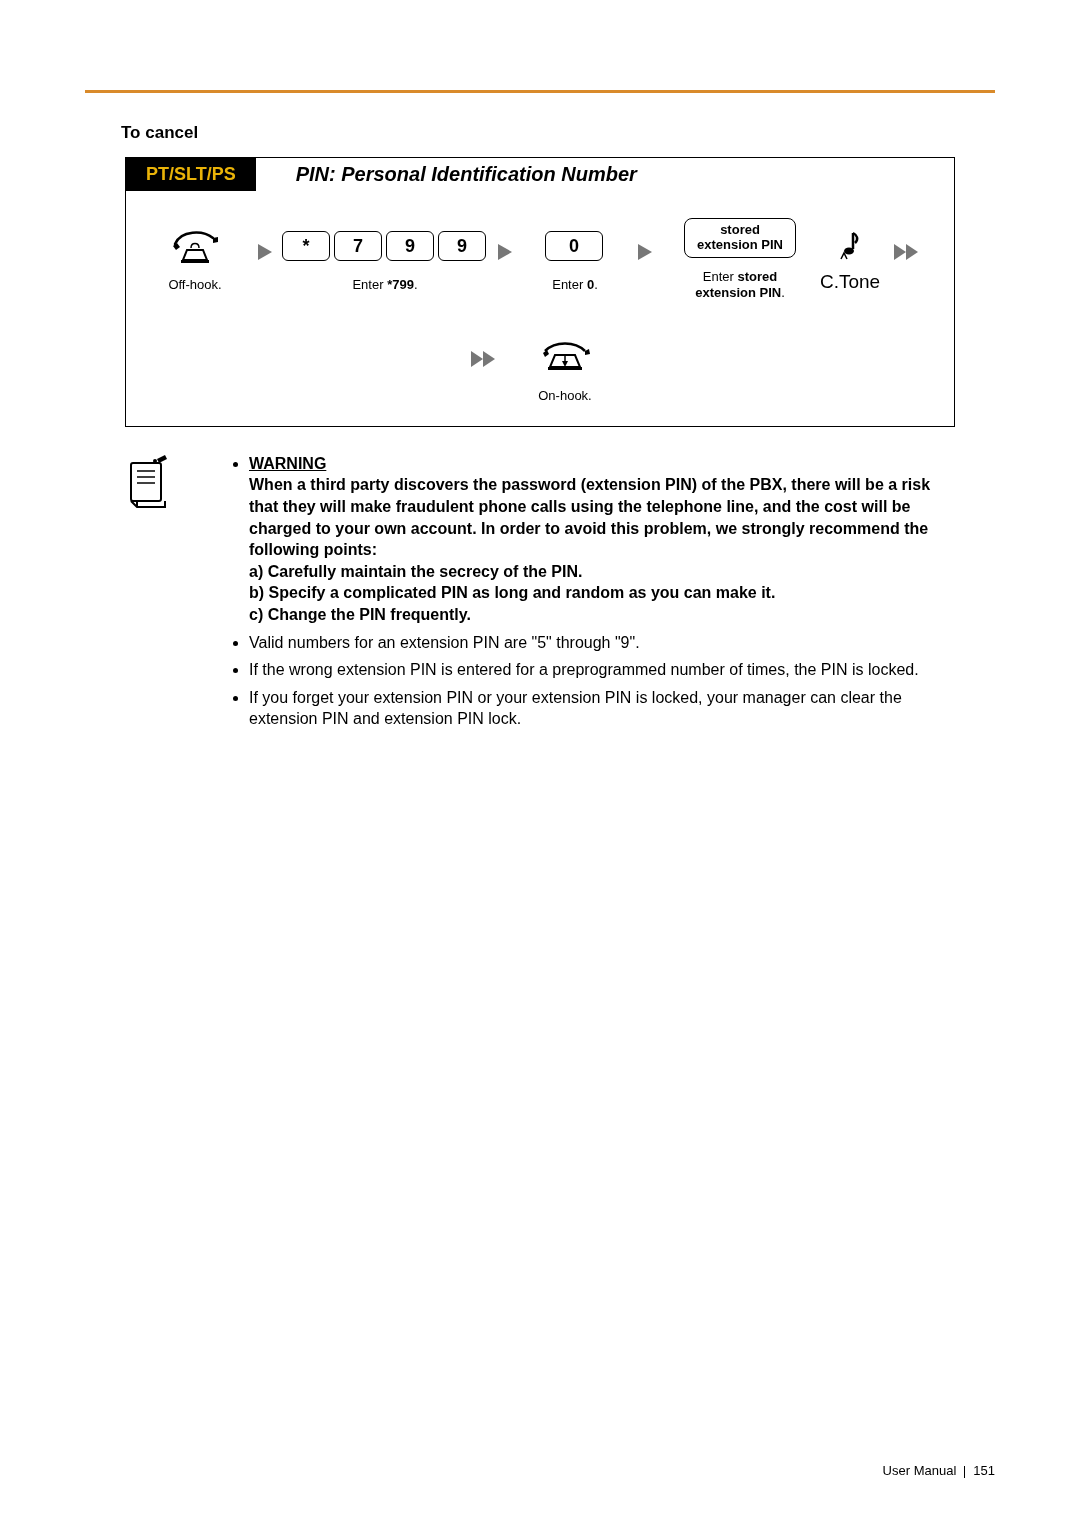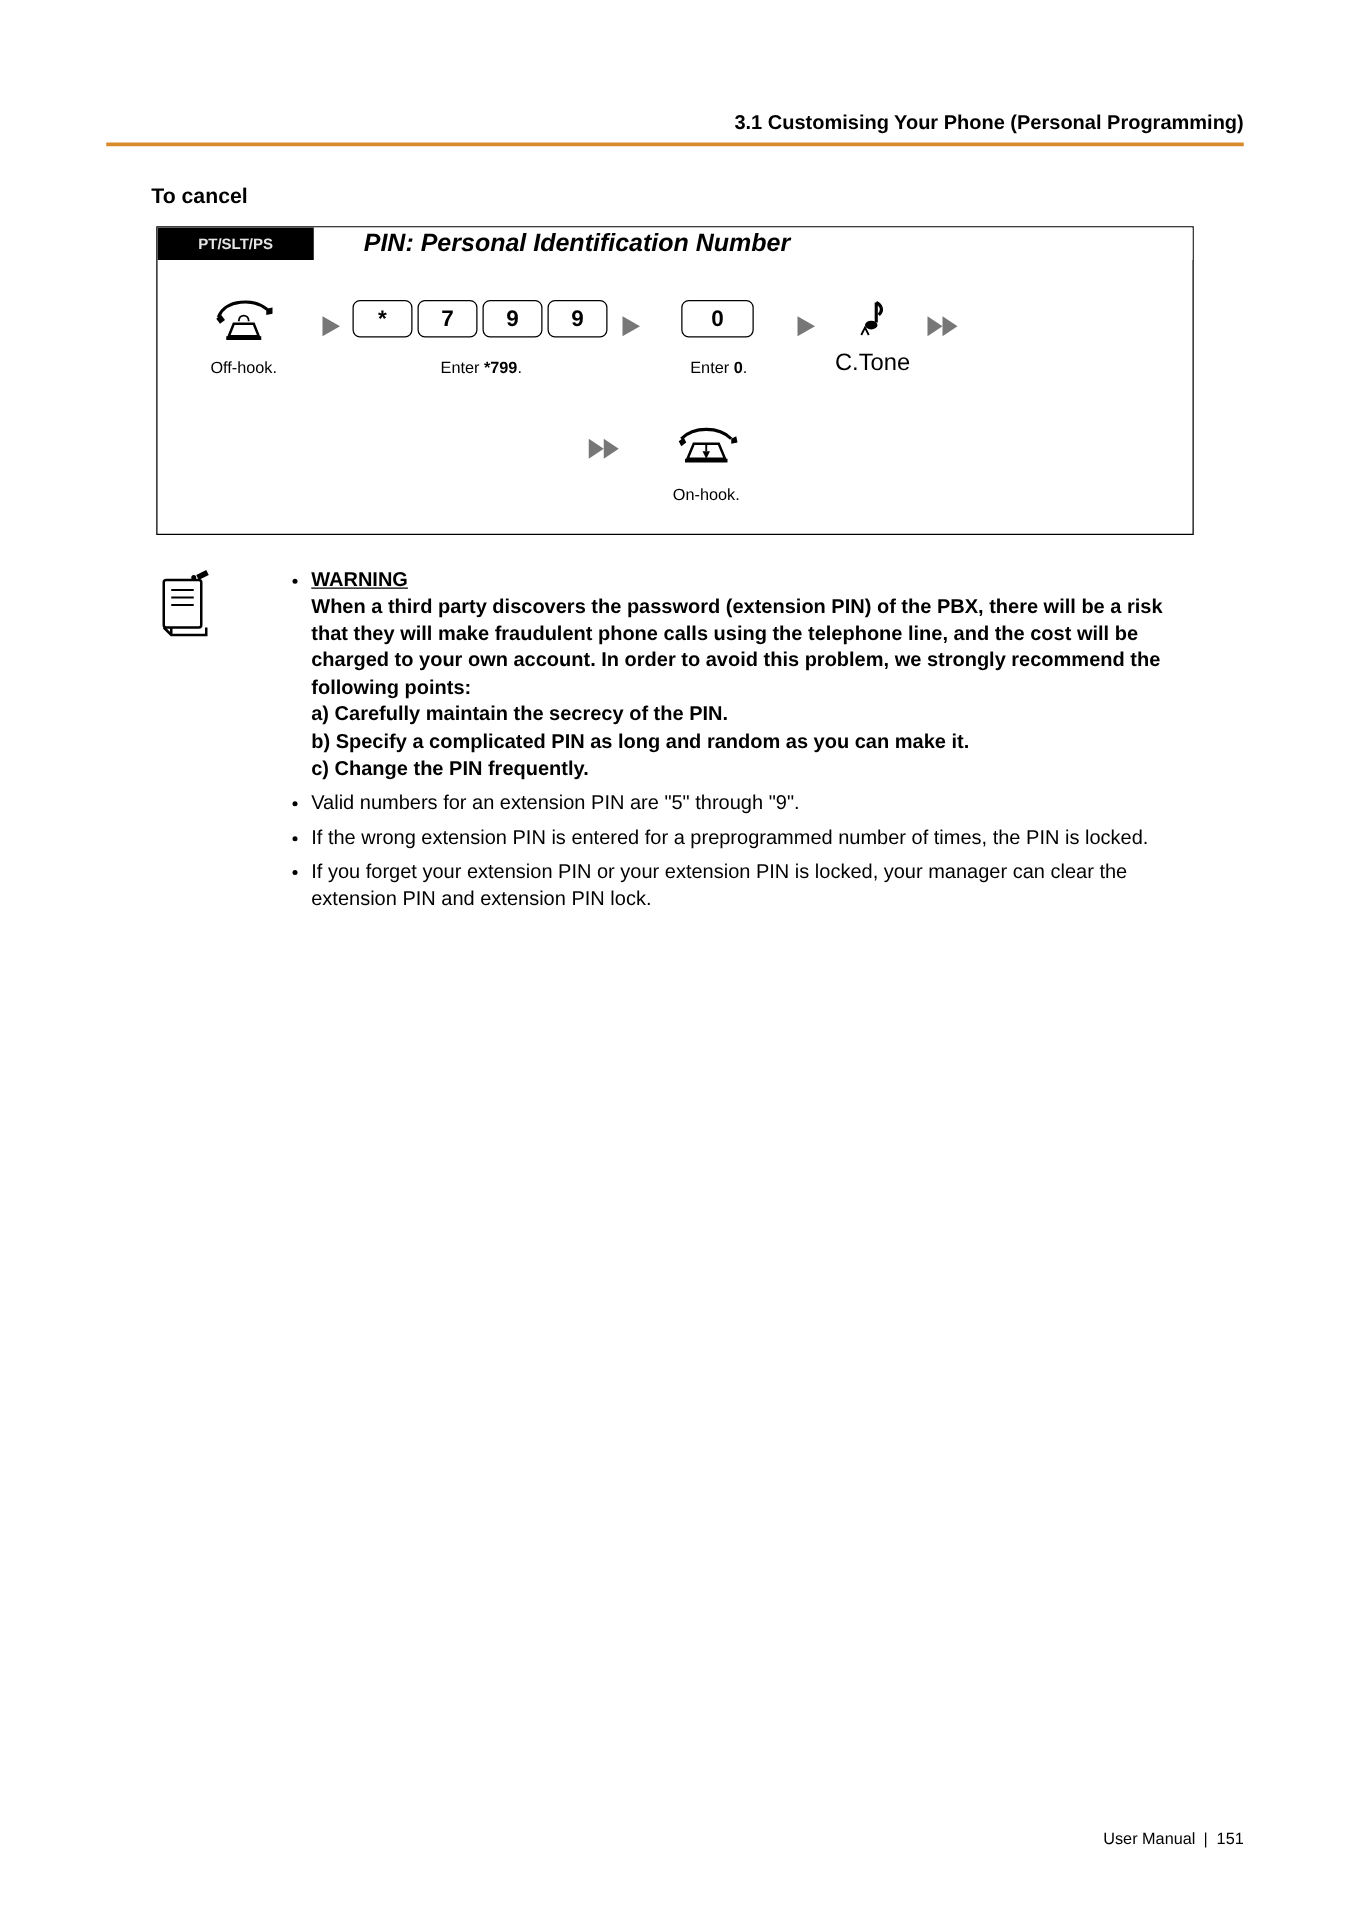--- a/index.html
+++ b/index.html
@@ -42,23 +42,23 @@
     width: 830px;
     box-sizing: border-box;
   }
   .flow-header {
     display: flex;
     align-items: center;
     background: #fff;
   }
   .badge {
     background: #000;
-    color: #e5e5e5;
+    color: #eab308;
     font-weight: bold;
-    font-size: 12px;
+    font-size: 18px;
     text-align: center;
     padding: 6px 20px;
     min-width: 125px;
     box-sizing: border-box;
   }
   .badge-note {
     font-style: italic;
     font-weight: bold;
     font-size: 20px;
     margin-left: 40px;
@@ -156,21 +156,20 @@
     height:12px;
     margin: 0 8px;
     vertical-align:middle;
   }
   svg { display:block; }
 </style>
 </head>
 <body>
 
 <div class="page">
-  <div class="header-line">3.1 Customising Your Phone (Personal Programming)</div>
   <div class="orange-rule"></div>
 
   <div class="section-title">To cancel</div>
 
   <div class="flow-box">
     <div class="flow-header">
       <div class="badge">PT/SLT/PS</div>
       <div class="badge-note">PIN: Personal Identification Number</div>
     </div>
     <div class="flow-body">
@@ -222,20 +221,32 @@
             <span>Enter </span><b>0</b><span>.</span>
           </div>
         </div>
 
         <div class="arrow">
           <svg width="18" height="20" viewBox="0 0 18 20">
               <polygon points="2,2 16,10 2,18" fill="#777"></polygon>
             </svg>
         </div>
 
+        <div class="step" style="width:140px;">
+          <div class="icon-area">
+            <div class="stored-box">
+              <div>stored</div>
+              <div>extension PIN</div>
+            </div>
+          </div>
+          <div class="caption">
+            <span>Enter </span><b>stored</b><br>
+            <b>extension PIN</b><span>.</span>
+          </div>
+        </div>
 
         <div class="step" style="width:60px; margin-left:4px;">
           <div class="icon-area">
             <svg width="30" height="34" viewBox="0 0 30 34">
               <path d="M18 4 v16" stroke="#000" stroke-width="2.5" fill="none"></path>
               <ellipse cx="14" cy="22" rx="5" ry="3.5" fill="#000"></ellipse>
               <path d="M18 4 c 4 2 6 6 2 10" stroke="#000" stroke-width="2.5" fill="none"></path>
               <path d="M6 30 l3 -6 l3 6" stroke="#000" stroke-width="1.5" fill="none"></path>
             </svg>
           </div>

